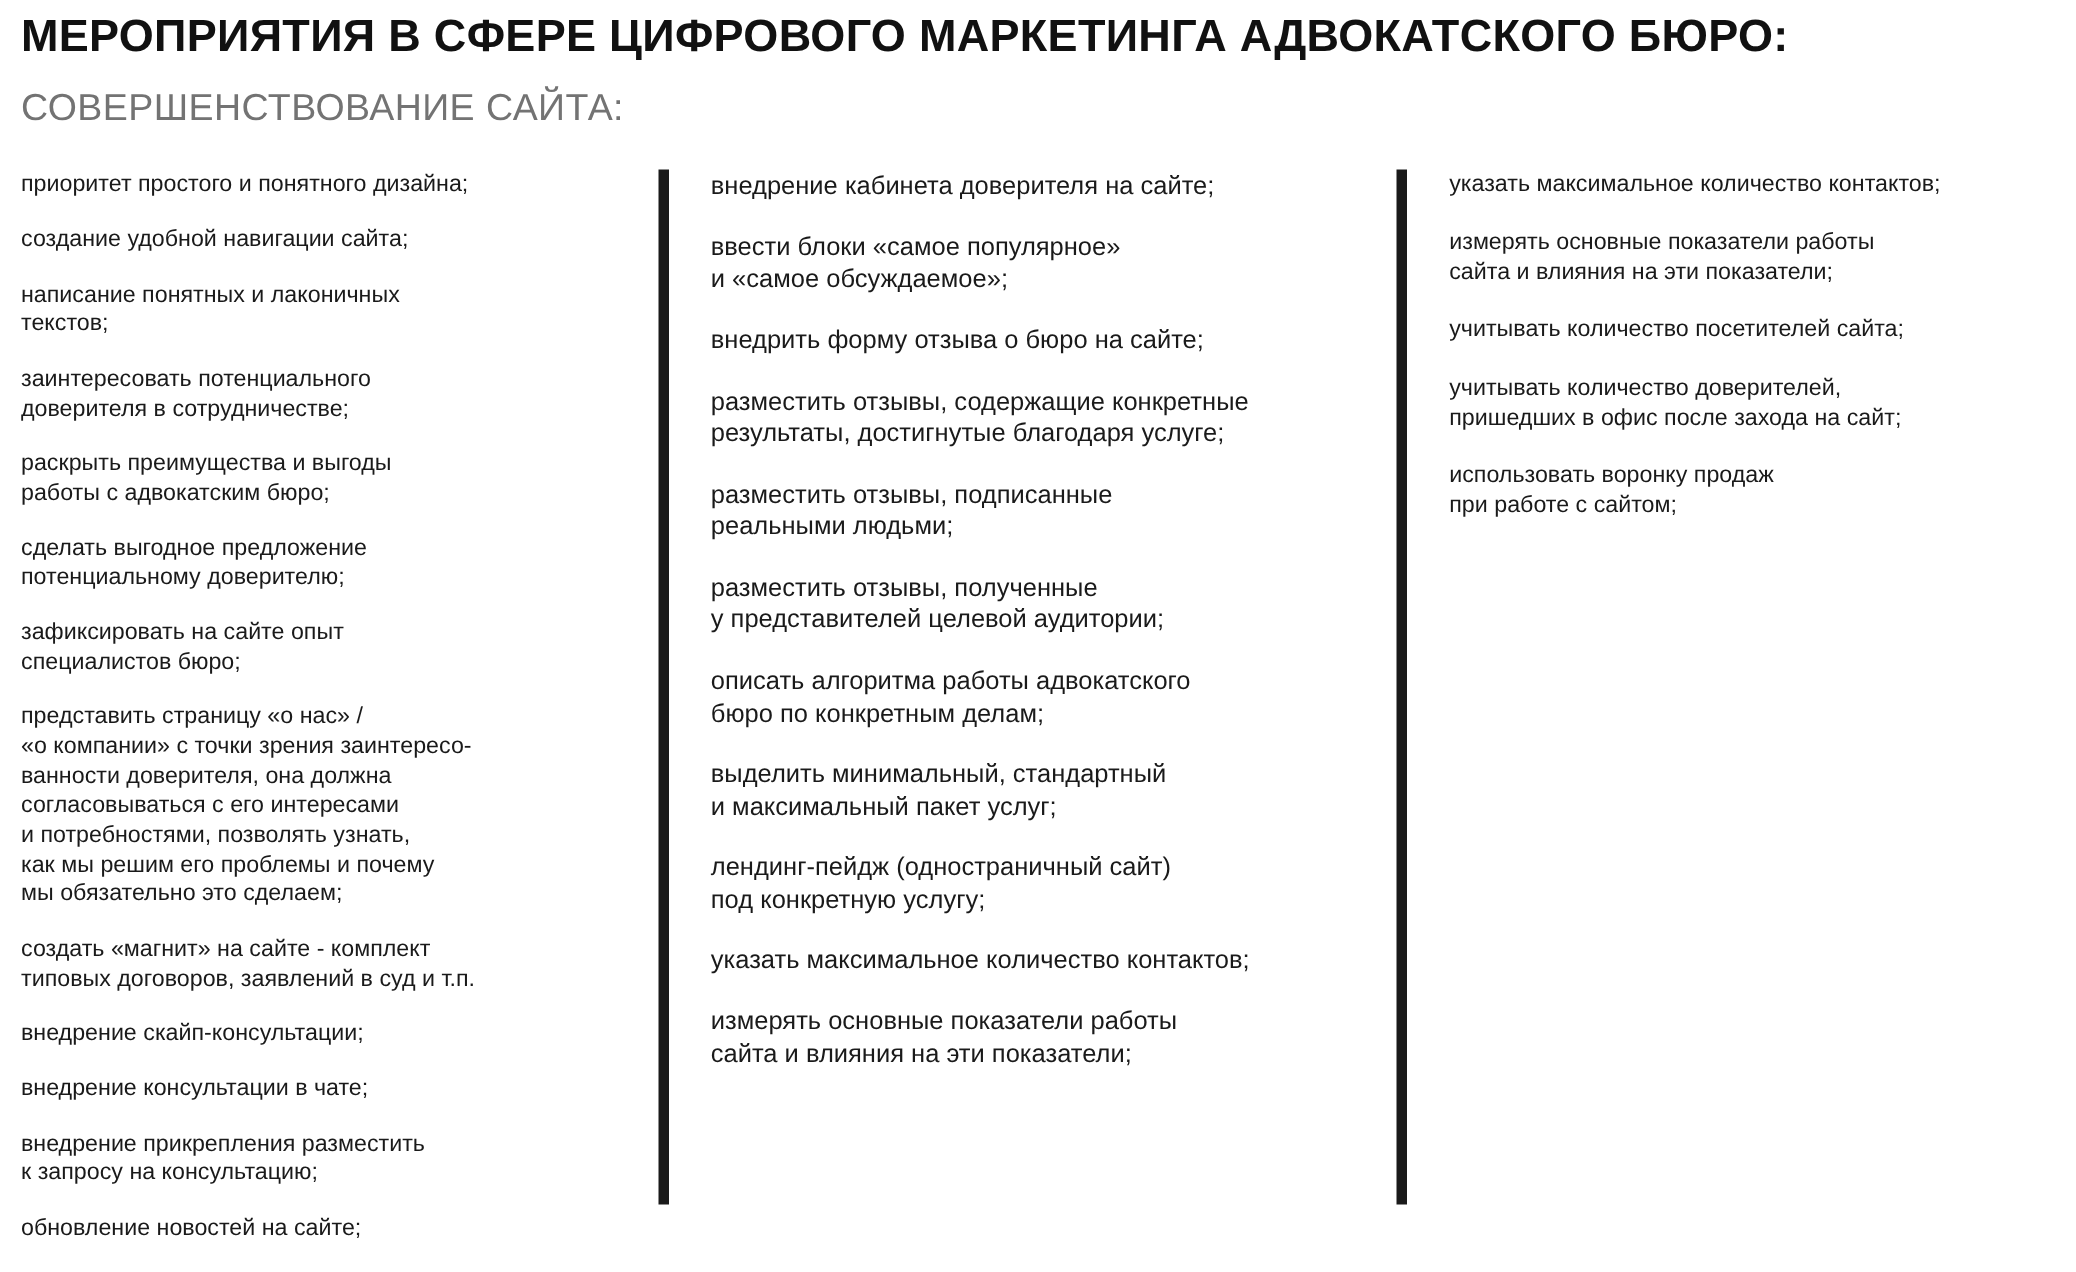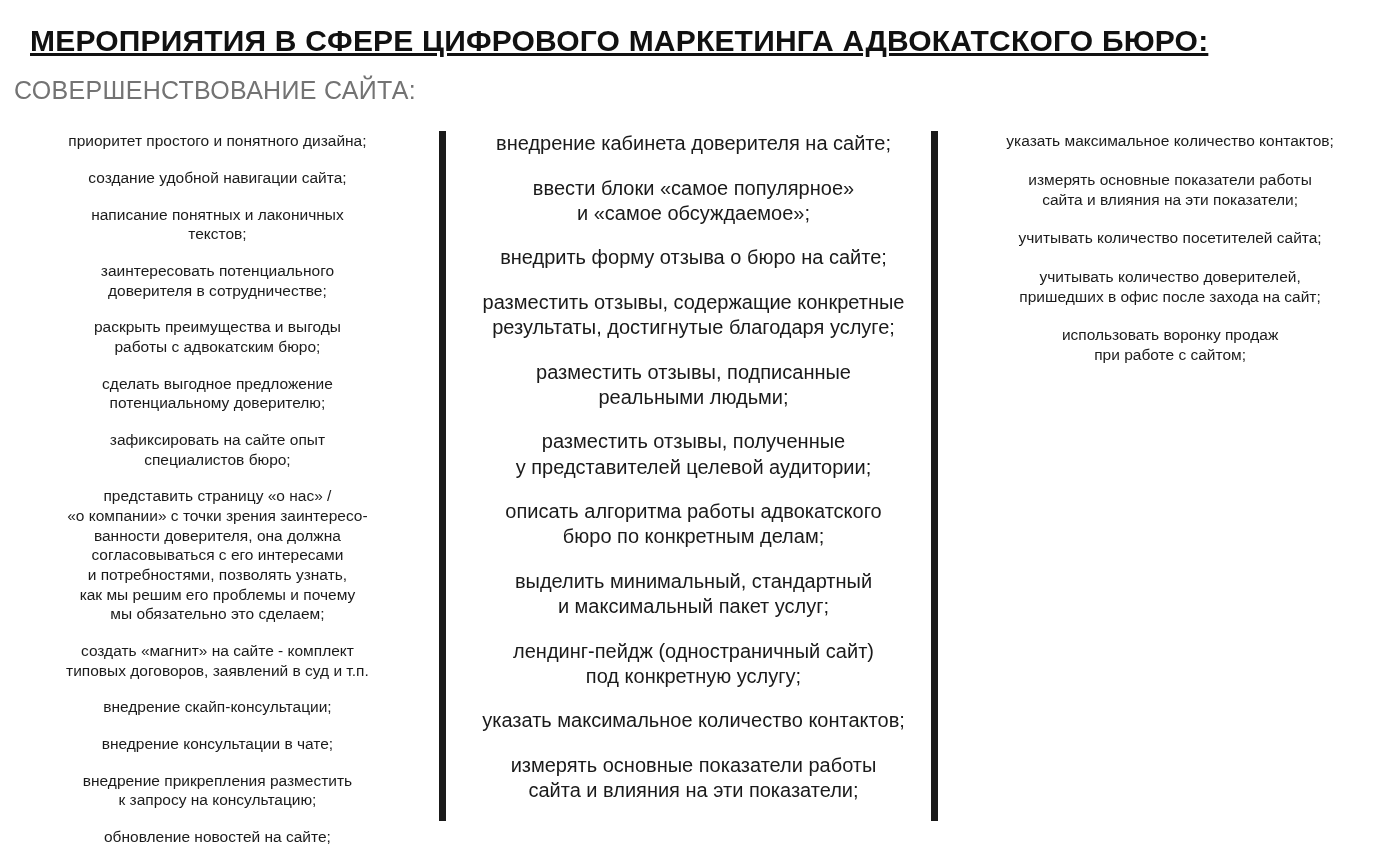--- a/index.html
+++ b/index.html
@@ -23,41 +23,39 @@
   }
   .titles {
     padding: 6px 14px 0 14px;
   }
   .main-title {
     font-size: 30px;
     font-weight: bold;
     line-height: 1.24;
     letter-spacing: 0.2px;
     text-transform: uppercase;
-    margin: 16px;
+    margin: 0;
     color: #111111;
-    text-decoration: underline;
   }
   .sub-title {
     font-size: 25px;
     font-weight: normal;
     line-height: 1.2;
     letter-spacing: 0.3px;
     text-transform: uppercase;
     margin: 14px 0 0 0;
     color: #737373;
   }
   .columns {
     display: flex;
     align-items: flex-start;
     margin-top: 26px;
     padding: 0 10px 0 14px;
     box-sizing: border-box;
     height: 690px;
-    text-align: center;
   }
   .column {
     position: relative;
     box-sizing: border-box;
   }
   .col-1 {
     width: 432px;
     padding-right: 18px;
   }
   .col-2 {
@@ -80,21 +78,21 @@
     padding: 0;
   }
   ul.items li {
     font-size: 15.5px;
     line-height: 1.27;
     margin: 0 0 17px 0;
     color: #1a1a1a;
     white-space: pre-line;
   }
   .col-1 ul.items li { font-size: 15.5px; }
-  .col-2 ul.items li { font-size: 20px; margin-bottom: 19px; }
+  .col-2 ul.items li { font-size: 17px; margin-bottom: 19px; }
   .col-3 ul.items li { font-size: 15.5px; margin-bottom: 19px; }
 </style>
 </head>
 <body>
 
 <div class="page">
 
   <div class="titles">
     <h1 class="main-title">МЕРОПРИЯТИЯ В СФЕРЕ ЦИФРОВОГО МАРКЕТИНГА АДВОКАТСКОГО БЮРО:</h1>
     <h2 class="sub-title">СОВЕРШЕНСТВОВАНИЕ САЙТА:</h2>

